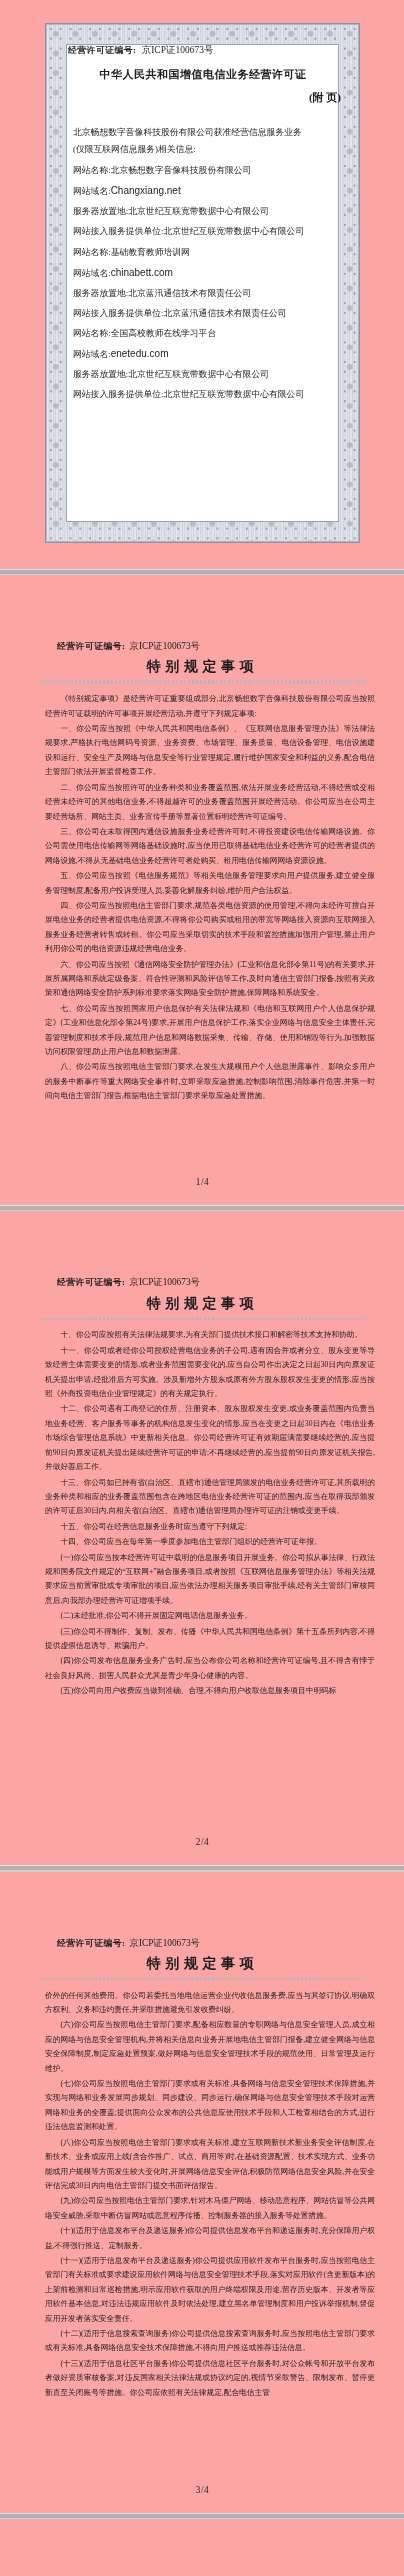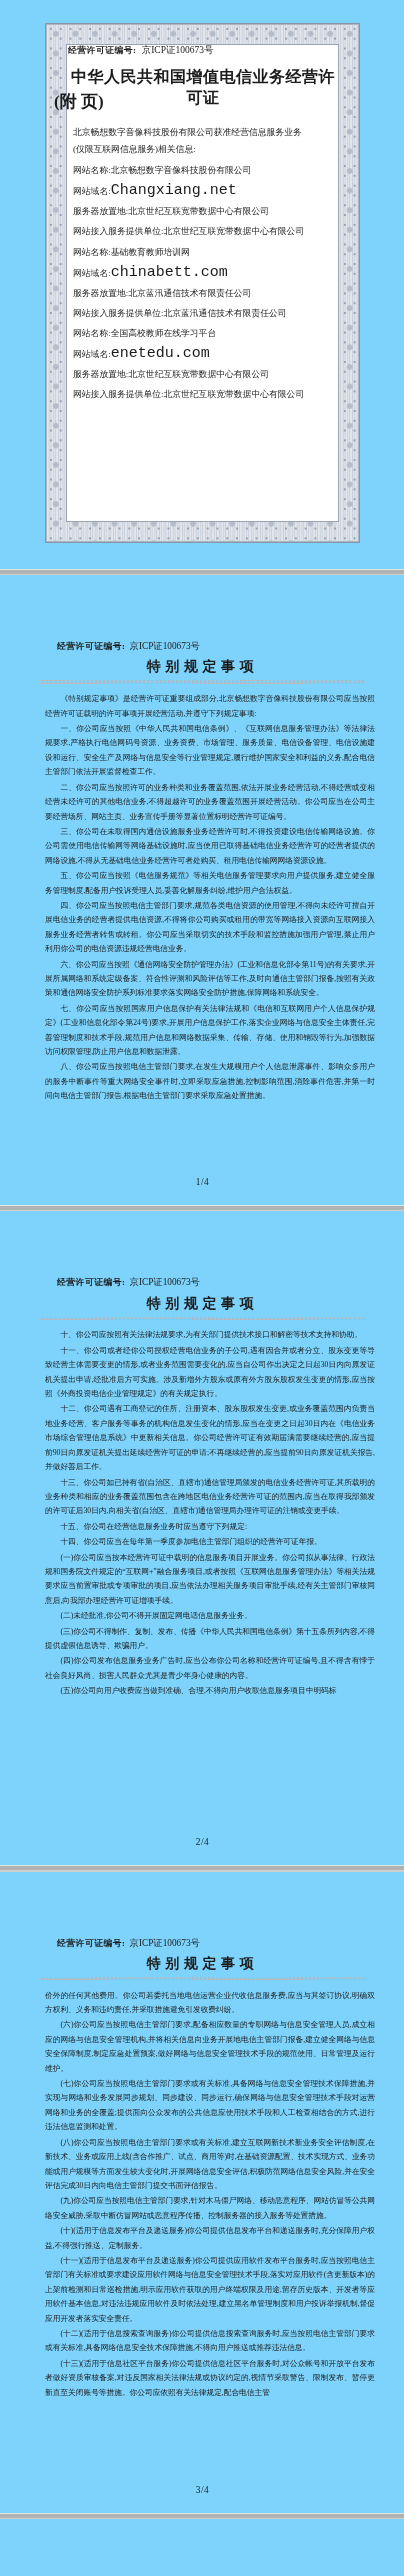--- a/index.html
+++ b/index.html
@@ -1,39 +1,39 @@
 <!DOCTYPE html>
 <html style="font-size:8.2px"><head>
 <meta charset="utf-8">
 <style>
   html,body{margin:0;padding:0;background:#ffffff;}
   body{width:405px;font-family:"Liberation Serif","DejaVu Serif",serif;color:#1c1c1c;}
-  .page{position:relative;width:405px;background:#7dd3fc;overflow:hidden;}
+  .page{position:relative;width:405px;background:#fca5a5;overflow:hidden;}
   .divider{width:405px;height:6.2px;background:linear-gradient(#d9e8e3 0,#d9e8e3 1px,#b2b2b2 1px,#b2b2b2 4.6px,#cfcfcf 4.6px,#cfcfcf 6.2px);}
   
   #page1{height:569px;}
   .cert-frame{position:absolute;left:45px;top:23px;width:313px;height:518px;
     background-color:#e2e6ec;
     background-image:
       radial-gradient(circle,#97a1b1 0 1px,rgba(0,0,0,0) 1.5px),
       radial-gradient(circle,#b4bcc9 0 2.6px,rgba(0,0,0,0) 3.1px),
       repeating-linear-gradient(90deg,#c9d0da 0 1px,#e2e6ec 1px 3.1px);
     background-size:9.8px 9.8px,19.6px 19.6px,4.6px 4.6px;
     border:0.5px solid #8b94a5;
     box-shadow:inset 0 0 0 1px #aeb6c3;}
   .cert-inner{position:absolute;left:19.6px;top:19.6px;right:19.6px;bottom:19.6px;background:#fff;border:0.5px solid #9aa3b2;}
   .cert-license-row{position:absolute;left:68px;top:44px;font-size:8.8px;z-index:2;}
   .cert-license-row .lbl{font-weight:bold;letter-spacing:0.5px;}
   .cert-license-row .val{font-size:9.5px;margin-left:5.2px;}
-  .cert-title{position:absolute;left:65px;top:67px;width:276px;text-align:center;font-size:16px;font-weight:bold;letter-spacing:0.5px;z-index:2;}
-  .cert-subtitle{position:absolute;left:54px;top:90px;width:276px;text-align:left;font-size:17px;font-weight:bold;z-index:2;}
+  .cert-title{position:absolute;left:65px;top:67px;width:276px;text-align:center;font-size:11px;font-weight:bold;letter-spacing:0.5px;z-index:2;}
+  .cert-subtitle{position:absolute;left:65px;top:90px;width:276px;text-align:right;font-size:11px;font-weight:bold;z-index:2;}
   .cert-body{position:absolute;left:73px;top:124px;width:234px;font-size:8.8px;z-index:2;}
   .cert-intro{line-height:17px;margin:0 0 5.2px 0;}
   .cert-field{line-height:15.5px;margin:0 0 4.6px 0;}
-  .mono{font-family:Liberation Mono, monospace;font-size:15px;}
+  .mono{font-family:Liberation Sans, sans-serif;font-size:10px;}
   
   .prov{padding-top:65px;}
   #page2{height:565px;} #page3{height:589px;} #page4{height:576px;} #page5{height:550px;}
   .prov-header{margin-left:57px;font-size:8.8px;}
   .prov-header .lbl{font-weight:bold;letter-spacing:0.5px;}
   .prov-header .val{font-size:9.3px;margin-left:4.1px;}
   .prov-title{margin-top:5.2px;text-align:center;font-size:14px;font-weight:bold;letter-spacing:4.6px;}
   .zigzag{margin:4.1px auto 0 auto;width:326px;height:3.6px;
     background:
       repeating-linear-gradient(63deg,#b4b8bd 0 1px,rgba(0,0,0,0) 1px 3.6px),

